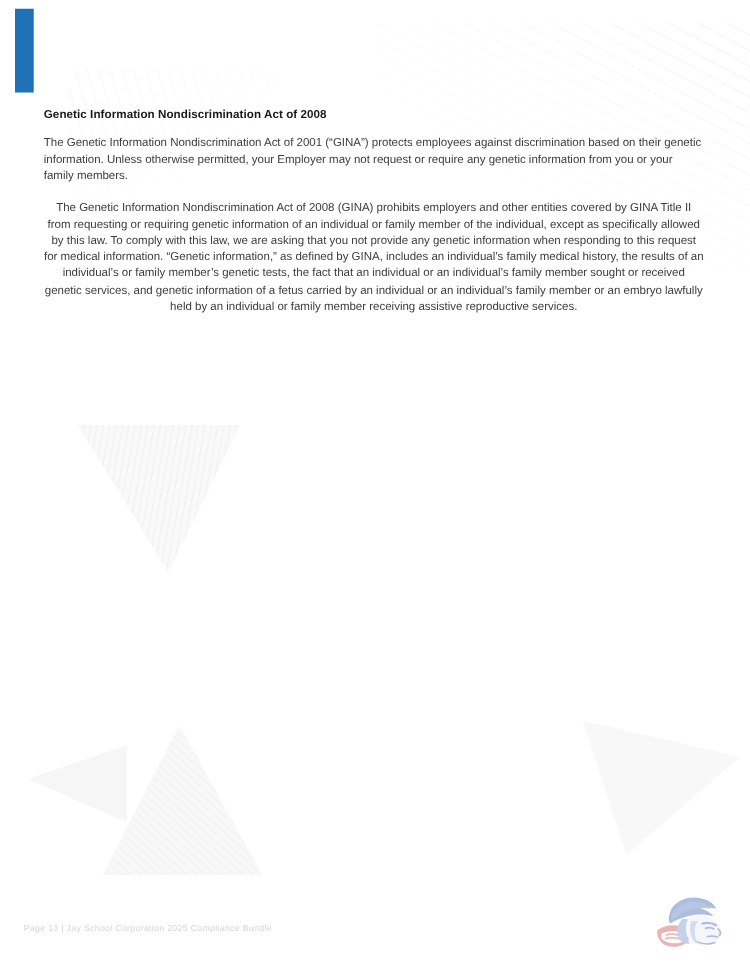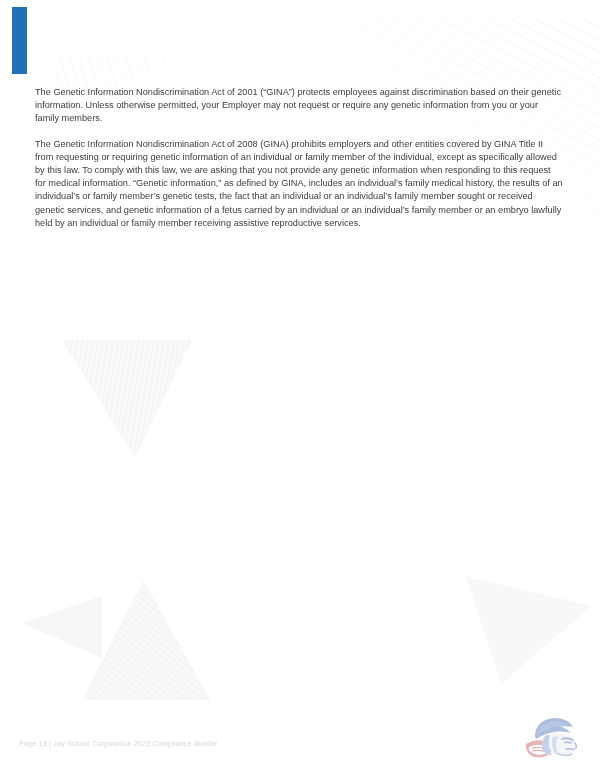--- a/index.html
+++ b/index.html
@@ -146,21 +146,21 @@
     letter-spacing: 0.05px;
     margin: 0 0 12px 0;
   }
   .body-para {
     font-size: 9.2px;
     line-height: 13.2px;
     color: #3d3d3d;
     margin: 0 0 12px 0;
     text-align: left;
   }
-  .body-para:last-child { margin-bottom: 0; }
+  .body-para:last-child { margin-bottom: 0; text-align: center; }
 
   
   #footer-text {
     position: absolute;
     left: 19px;
     top: 740px;
     font-size: 7px;
     letter-spacing: 0.25px;
     color: #d5d5d5;
     white-space: nowrap;
@@ -183,20 +183,21 @@
   <div class="wm" id="hatch-topleft"></div>
   <div class="wm" id="tri-center"></div>
   <div class="wm" id="tri-bottomleft-small"></div>
   <div class="wm" id="tri-bottomleft-large"></div>
   <div class="wm" id="tri-bottomright"></div>
 
   <div id="accent-bar"></div>
 
 
   <div id="content">
+    <div id="section-heading">Genetic Information Nondiscrimination Act of 2008</div>
     <p class="body-para">The Genetic Information Nondiscrimination Act of 2001 (“GINA”) protects employees against discrimination based on their genetic information.  Unless otherwise permitted, your Employer may not request or require any genetic information from you or your family members.</p>
     <p class="body-para">The Genetic Information Nondiscrimination Act of 2008 (GINA) prohibits employers and other entities covered by GINA Title II from requesting or requiring genetic information of an individual or family member of the individual, except as specifically allowed by this law. To comply with this law, we are asking that you not provide any genetic information when responding to this request for medical information. “Genetic information,” as defined by GINA, includes an individual’s family medical history, the results of an individual’s or family member’s genetic tests, the fact that an individual or an individual’s family member sought or received genetic services, and genetic information of a fetus carried by an individual or an individual’s family member or an embryo lawfully held by an individual or family member receiving assistive reproductive services.</p>
   </div>
 
   <div id="footer-text">Page 13  |  Jay School Corporation 2025 Compliance Bundle</div>
 
   <div id="footer-logo">
     <svg viewBox="0 0 62 50" width="62" height="50" xmlns="http://www.w3.org/2000/svg">
 
       <path d="M2 28 C8 24 16 23 23 26 C27 28 29 32 27 36 C24 41 15 43 8 40 C4 38 1 33 2 28 Z" fill="#d05a5a"></path>

